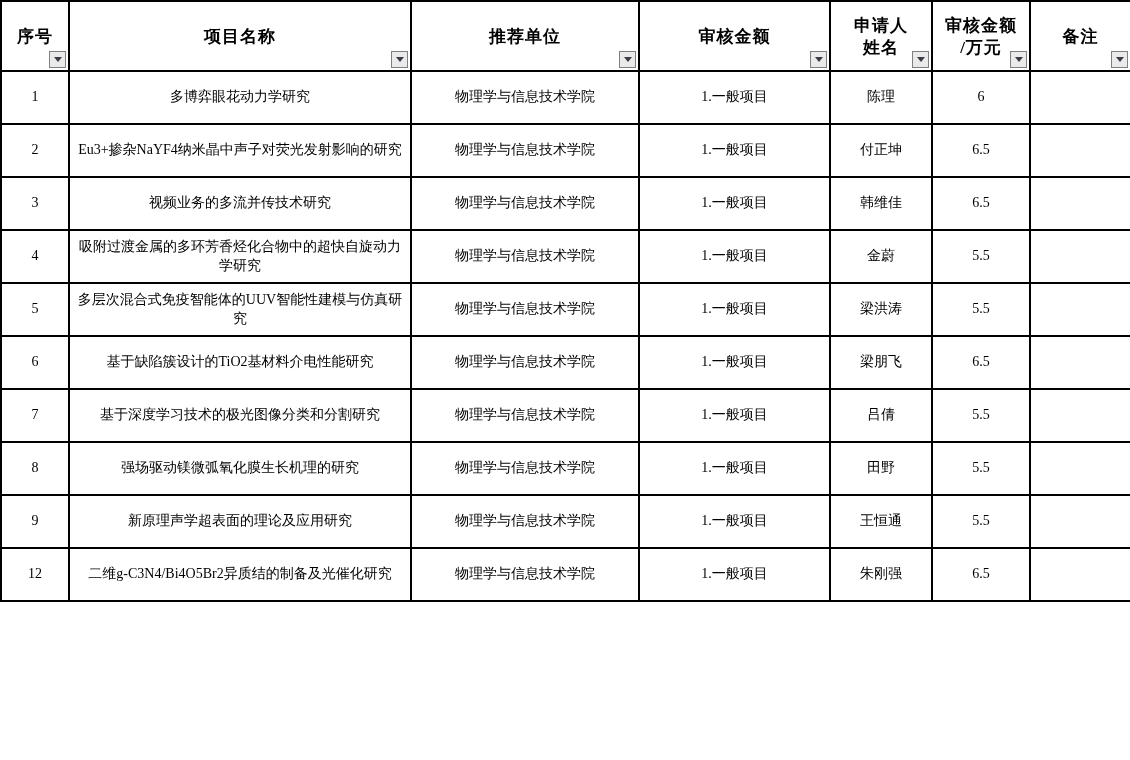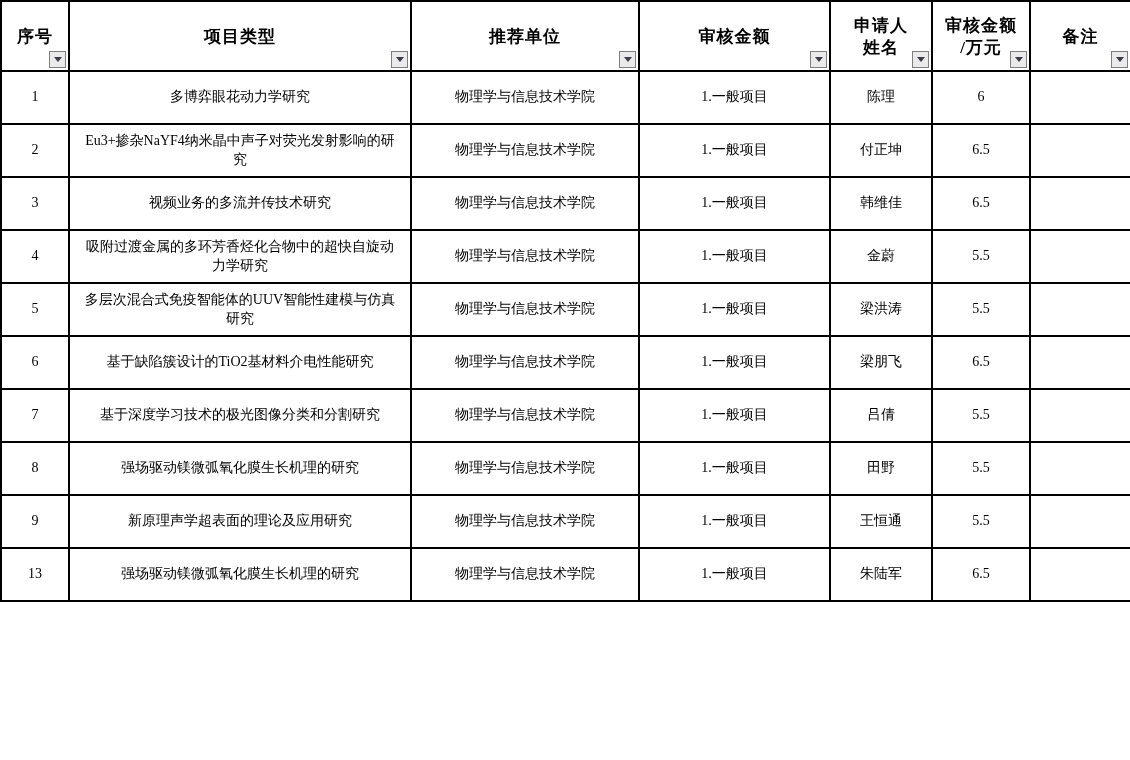--- a/index.html
+++ b/index.html
@@ -70,21 +70,21 @@
   }
   tbody td {
     height: 53px;
     text-align: center;
     vertical-align: middle;
     font-size: 14px;
     line-height: 1.35;
     padding: 0 3px;
     background: #ffffff;
   }
-  td.c-name { padding: 0 14px; }
+  td.c-name { padding: 0 4px; }
 </style>
 </head>
 <body>
 
 <div class="sheet">
 <table class="grid">
   <colgroup>
     <col style="width:68px">
         <col style="width:342px">
         <col style="width:228px">
@@ -95,21 +95,21 @@
   </colgroup>
   <thead>
     <tr>
       <th>
         <span class="h-label">序号</span>
         <button class="filter-btn">
               <span class="tri"></span>
             </button>
       </th>
       <th>
-        <span class="h-label">项目类型</span>
+        <span class="h-label">项目名称</span>
         <button class="filter-btn">
               <span class="tri"></span>
             </button>
       </th>
       <th>
         <span class="h-label">推荐单位</span>
         <button class="filter-btn">
               <span class="tri"></span>
             </button>
       </th>
@@ -217,23 +217,23 @@
     <tr>
       <td class="c-index">9</td>
       <td class="c-name">新原理声学超表面的理论及应用研究</td>
       <td class="c-unit">物理学与信息技术学院</td>
       <td class="c-type">1.一般项目</td>
       <td class="c-applicant">王恒通</td>
       <td class="c-amount">5.5</td>
       <td class="c-note"></td>
     </tr>
     <tr>
-      <td class="c-index">13</td>
-      <td class="c-name">强场驱动镁微弧氧化膜生长机理的研究</td>
-      <td class="c-unit">物理学与信息技术学院</td>
-      <td class="c-type">1.一般项目</td>
-      <td class="c-applicant">朱陆军</td>
+      <td class="c-index">12</td>
+      <td class="c-name">二维g-C3N4/Bi4O5Br2异质结的制备及光催化研究</td>
+      <td class="c-unit">物理学与信息技术学院</td>
+      <td class="c-type">1.一般项目</td>
+      <td class="c-applicant">朱刚强</td>
       <td class="c-amount">6.5</td>
       <td class="c-note"></td>
     </tr>
   </tbody>
 </table>
 </div>
 
 </body></html>

